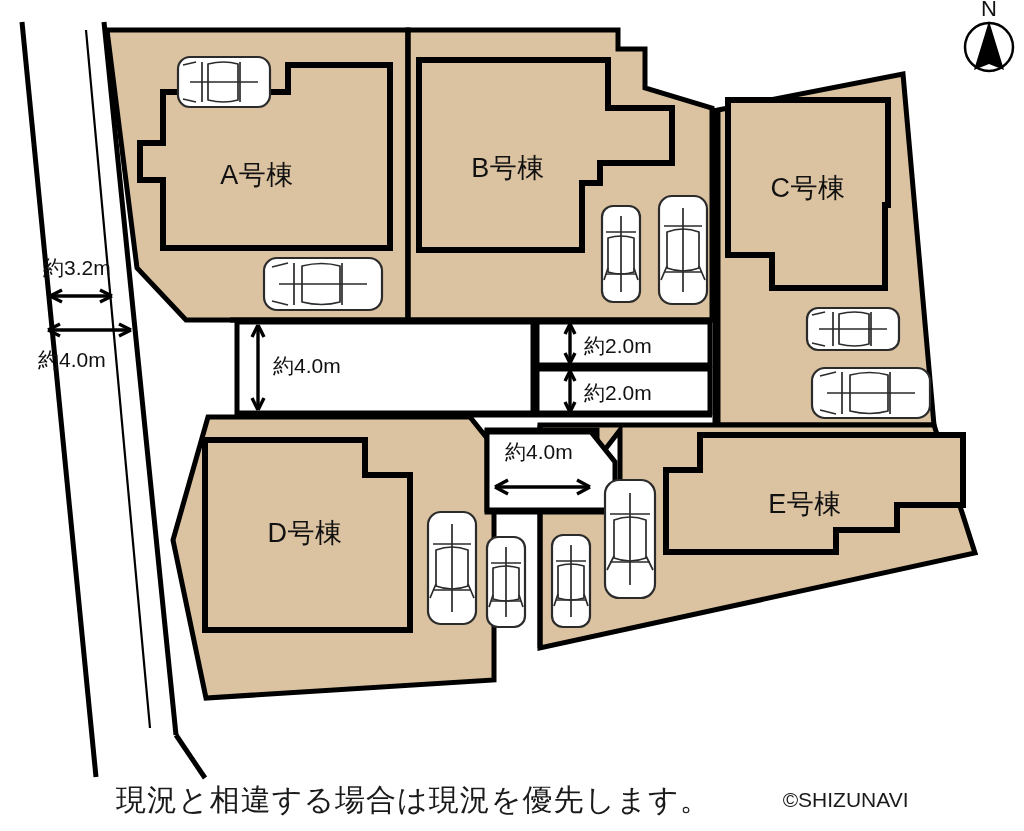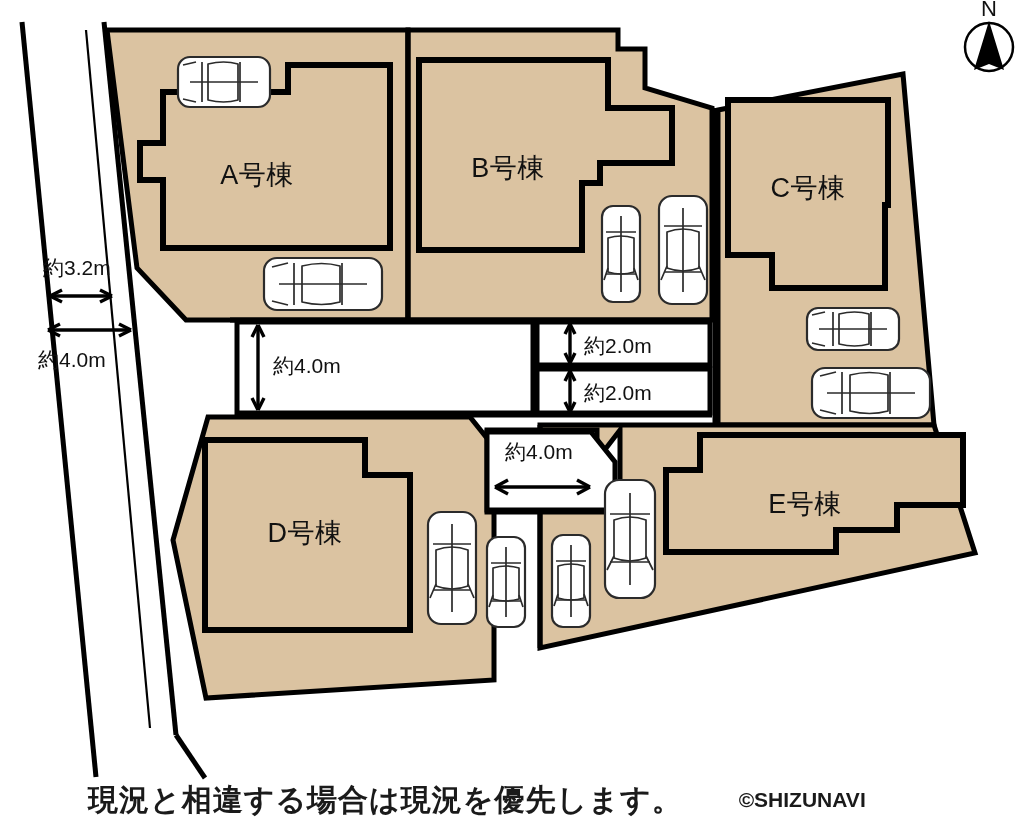--- a/index.html
+++ b/index.html
@@ -17,22 +17,22 @@
   .road-line{fill:none;stroke:#000000;stroke-width:5;}
   .road-line-thin{fill:none;stroke:#000000;stroke-width:2.2;}
   .white-area{fill:#ffffff;stroke:#000000;stroke-width:5;stroke-linejoin:miter;}
   .car-body{fill:#ffffff;stroke:#2b2b2b;stroke-width:2.2;stroke-linejoin:round;}
   .car-line{fill:none;stroke:#2b2b2b;stroke-width:1.7;stroke-linejoin:round;}
   .dim-line{stroke:#000000;stroke-width:3.4;fill:none;}
   .house-label{font-family:"Liberation Sans","DejaVu Sans",sans-serif;font-size:27px;fill:#111111;text-anchor:middle;dominant-baseline:middle;letter-spacing:0.5px;}
   .dim-label{font-family:"Liberation Sans","DejaVu Sans",sans-serif;font-size:21px;fill:#111111;dominant-baseline:middle;}
   .compass-n{font-family:"Liberation Sans","DejaVu Sans",sans-serif;font-size:22px;fill:#111111;text-anchor:middle;}
   .footer-bar{position:absolute;left:0;bottom:0;width:1024px;height:62px;display:flex;align-items:center;}
-  .footer-note{font-size:30px;color:#1a1a1a;margin-left:88px;letter-spacing:1px;white-space:nowrap;font-weight:bold;}
-  .footer-copy{font-size:21px;font-weight:bold;color:#1a1a1a;margin-left:56px;white-space:nowrap;}
+  .footer-note{font-size:30px;color:#1a1a1a;margin-left:116px;letter-spacing:1px;white-space:nowrap;}
+  .footer-copy{font-size:21px;font-weight:normal;color:#1a1a1a;margin-left:72px;white-space:nowrap;}
 </style>
 </head>
 <body>
 
 <div id="plan-root">
 
   <svg id="site-plan" viewBox="0 0 1024 831">
 
     <g>
       <path class="road-line" d="M 22 22 L 96 777"></path>

